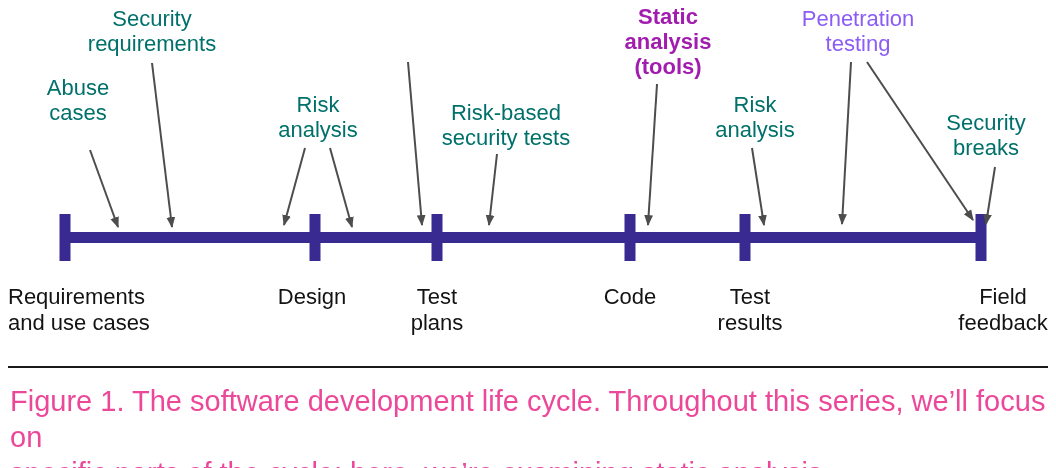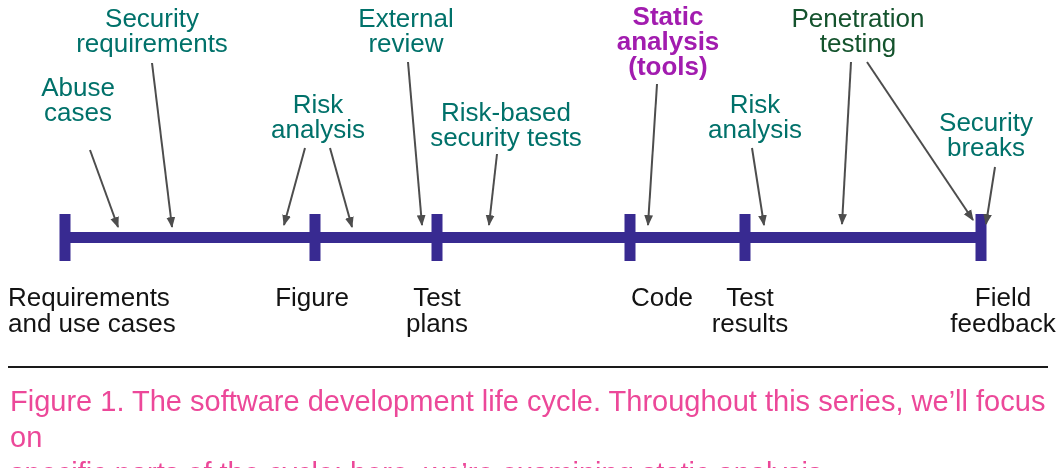--- a/index.html
+++ b/index.html
@@ -16,21 +16,21 @@
     overflow: hidden;
   }
   .diagram-svg {
     position: absolute;
     left: 0;
     top: 0;
   }
   .lbl {
     position: absolute;
     white-space: pre-line;
-    font-size: 26px;
+    font-size: 22px;
     line-height: 25px;
     text-align: center;
     transform: translateX(-50%);
   }
   .activity { font-weight: normal; }
   .activity.highlight { font-weight: bold; }
   .phase {
     color: #131313;
     line-height: 26px;
     top: 284px;
@@ -92,40 +92,38 @@
     <line x1="867" y1="62" x2="973" y2="220" stroke-width="2" marker-end="url(#ah)" stroke="#4d4d4d"></line>
     <line x1="995" y1="167" x2="986" y2="224" stroke-width="2" marker-end="url(#ah)" stroke="#4d4d4d"></line>
   </svg>
 
   <div class="lbl activity" style="left: 78px; top: 75px; color: rgb(0, 113, 106);">Abuse
 cases</div>
   <div class="lbl activity" style="left: 152px; top: 6px; color: rgb(0, 113, 106);">Security
 requirements</div>
   <div class="lbl activity" style="left: 318px; top: 92px; color: rgb(0, 113, 106);">Risk
 analysis</div>
-  <div class="lbl activity" style="left: 406px; top: 6px; color: rgb(0, 113, 106);">External
-review</div>
   <div class="lbl activity" style="left: 506px; top: 100px; color: rgb(0, 113, 106);">Risk-based
 security tests</div>
   <div class="lbl activity highlight" style="left: 668px; top: 4px; color: #a21caf;">Static
 analysis
 (tools)</div>
   <div class="lbl activity" style="left: 755px; top: 92px; color: rgb(0, 113, 106);">Risk
 analysis</div>
-  <div class="lbl activity" style="left: 858px; top: 6px; color: #14532d;">Penetration
+  <div class="lbl activity" style="left: 858px; top: 6px; color: #8b5cf6;">Penetration
 testing</div>
   <div class="lbl activity" style="left: 986px; top: 110px; color: rgb(0, 113, 106);">Security
 breaks</div>
 
   <div class="lbl phase left-align" style="left:8px;">Requirements
 and use cases</div>
-  <div class="lbl phase" style="left:312px;">Figure</div>
+  <div class="lbl phase" style="left:312px;">Design</div>
   <div class="lbl phase" style="left:437px;">Test
 plans</div>
-  <div class="lbl phase" style="left:630px;margin-left:32px;">Code</div>
+  <div class="lbl phase" style="left:630px;">Code</div>
   <div class="lbl phase" style="left:750px;">Test
 results</div>
   <div class="lbl phase" style="left:985px;margin-left:18px;">Field
 feedback</div>
 
   <div class="caption-divider"></div>
   <div class="figure-caption">Figure 1. The software development life cycle. Throughout this series, we’ll focus on
 specific parts of the cycle; here, we’re examining static analysis.</div>
 
 </div>

